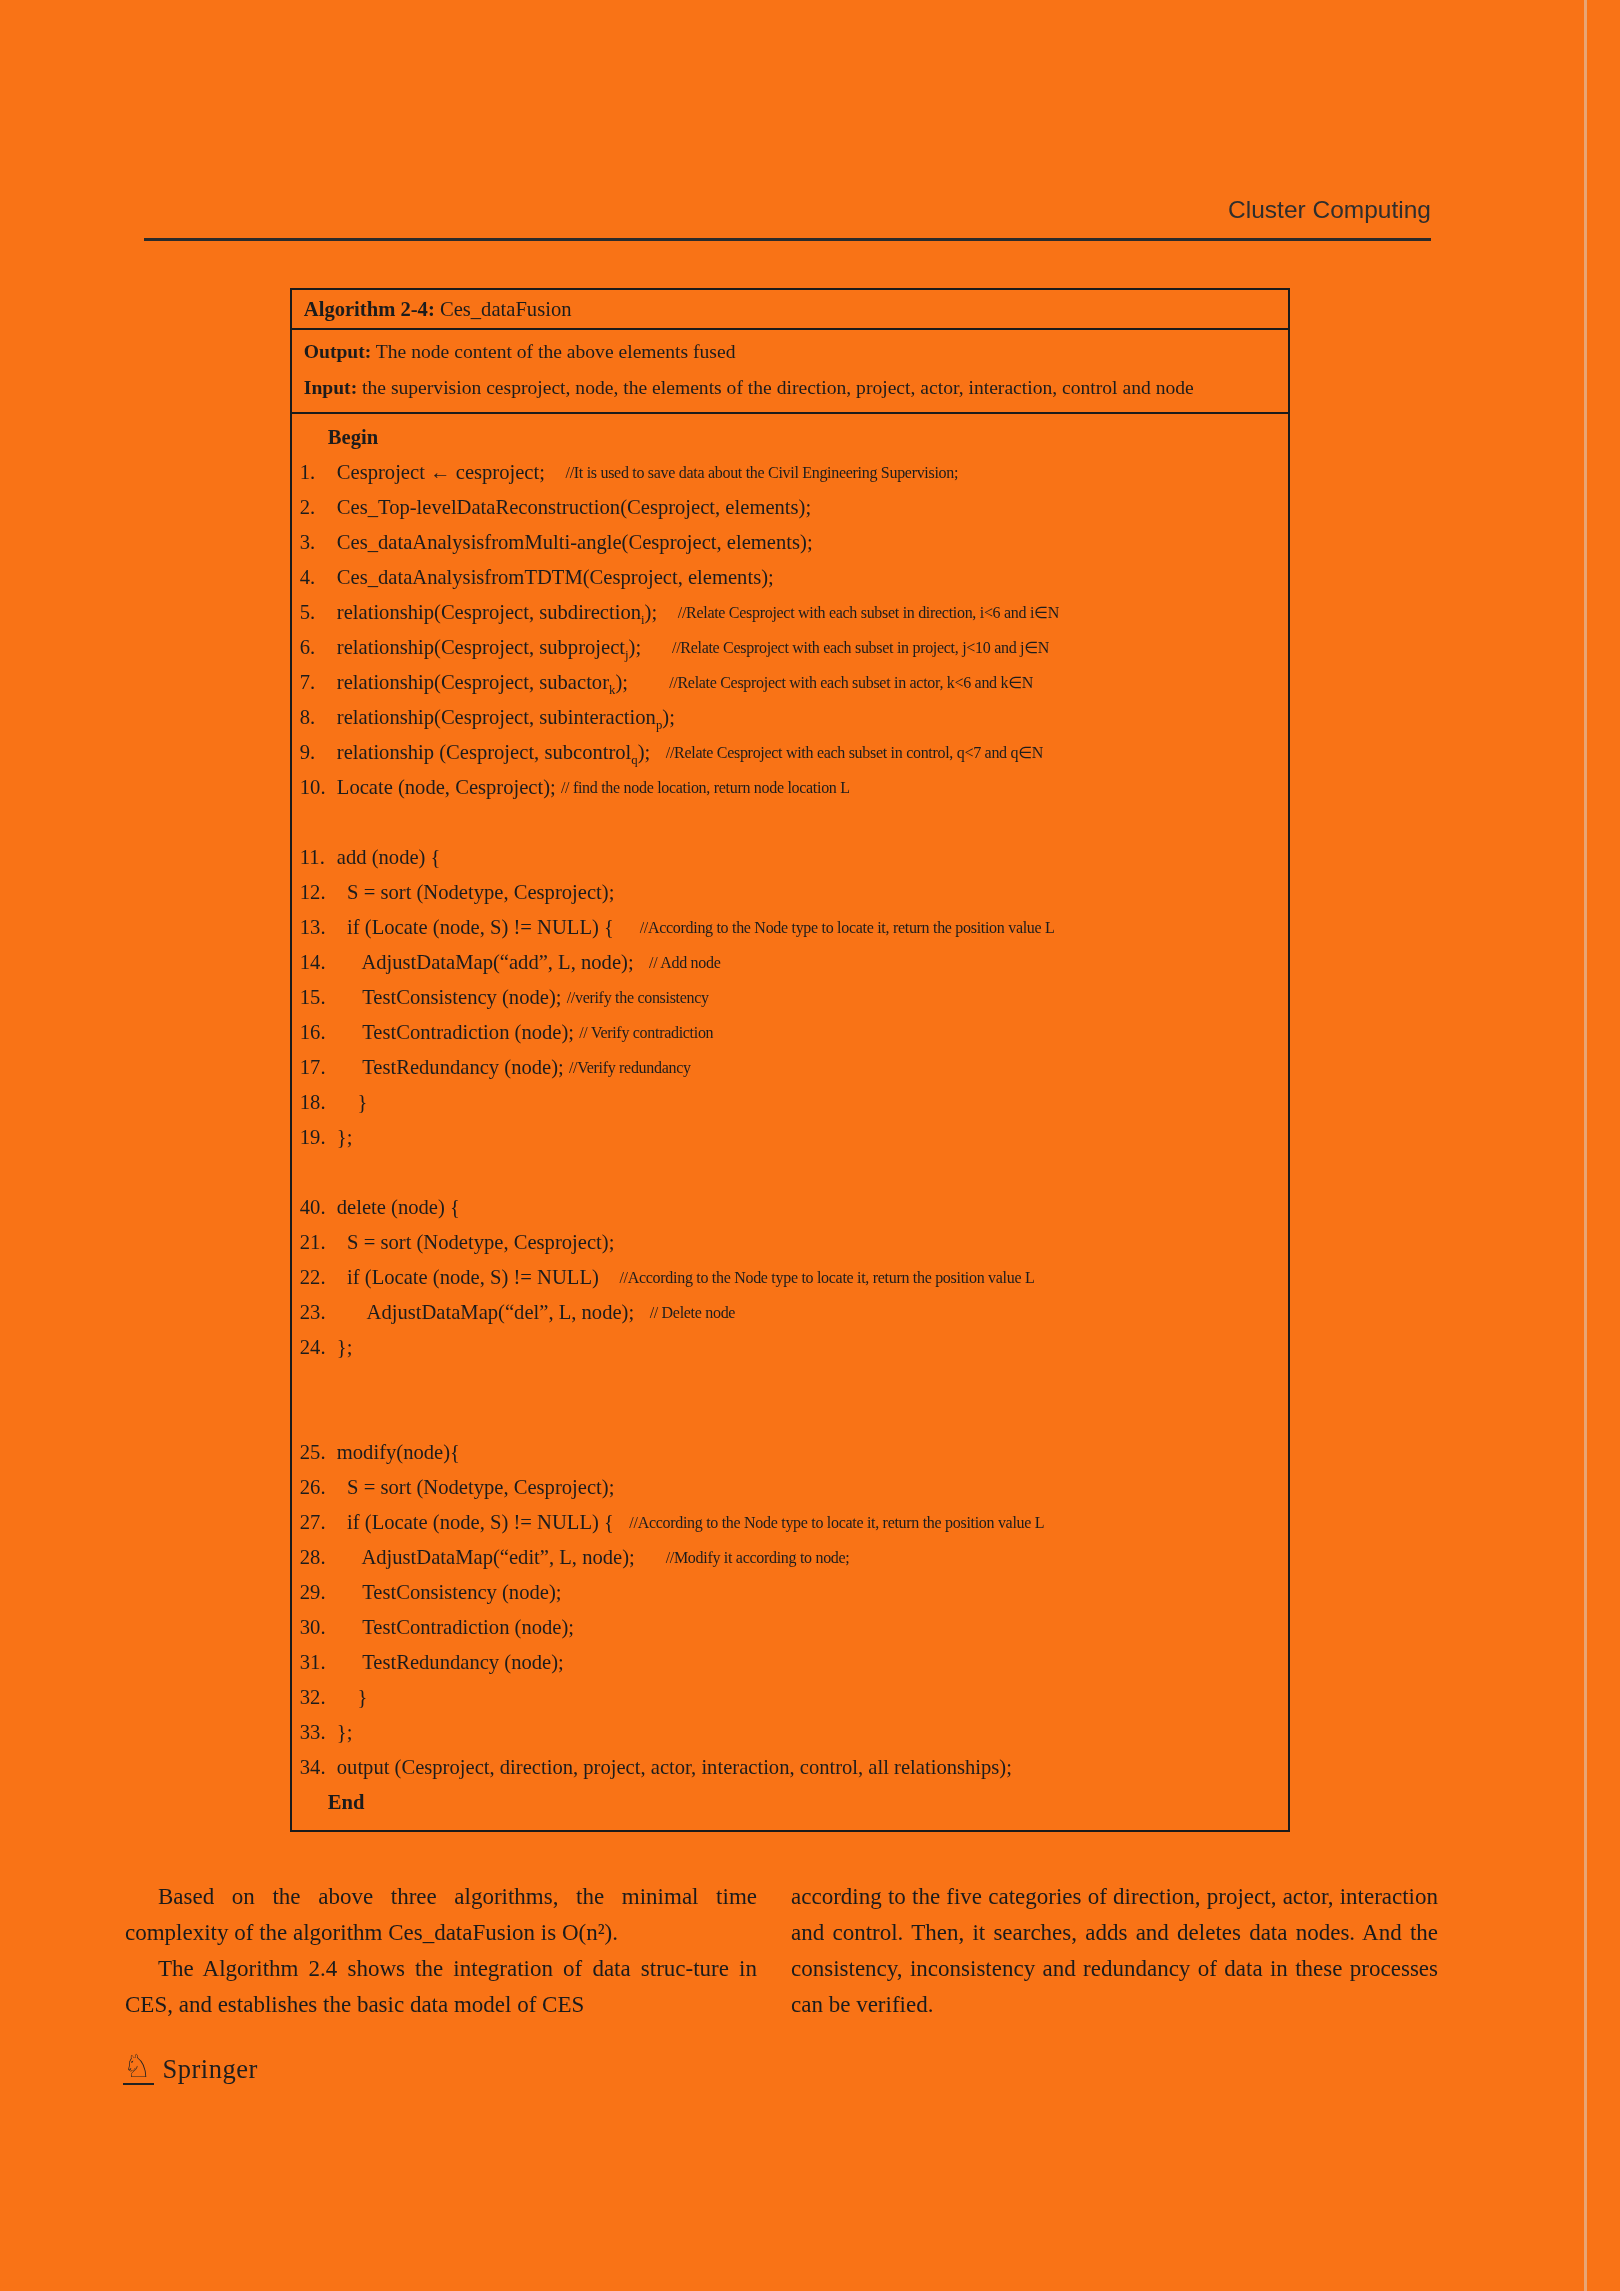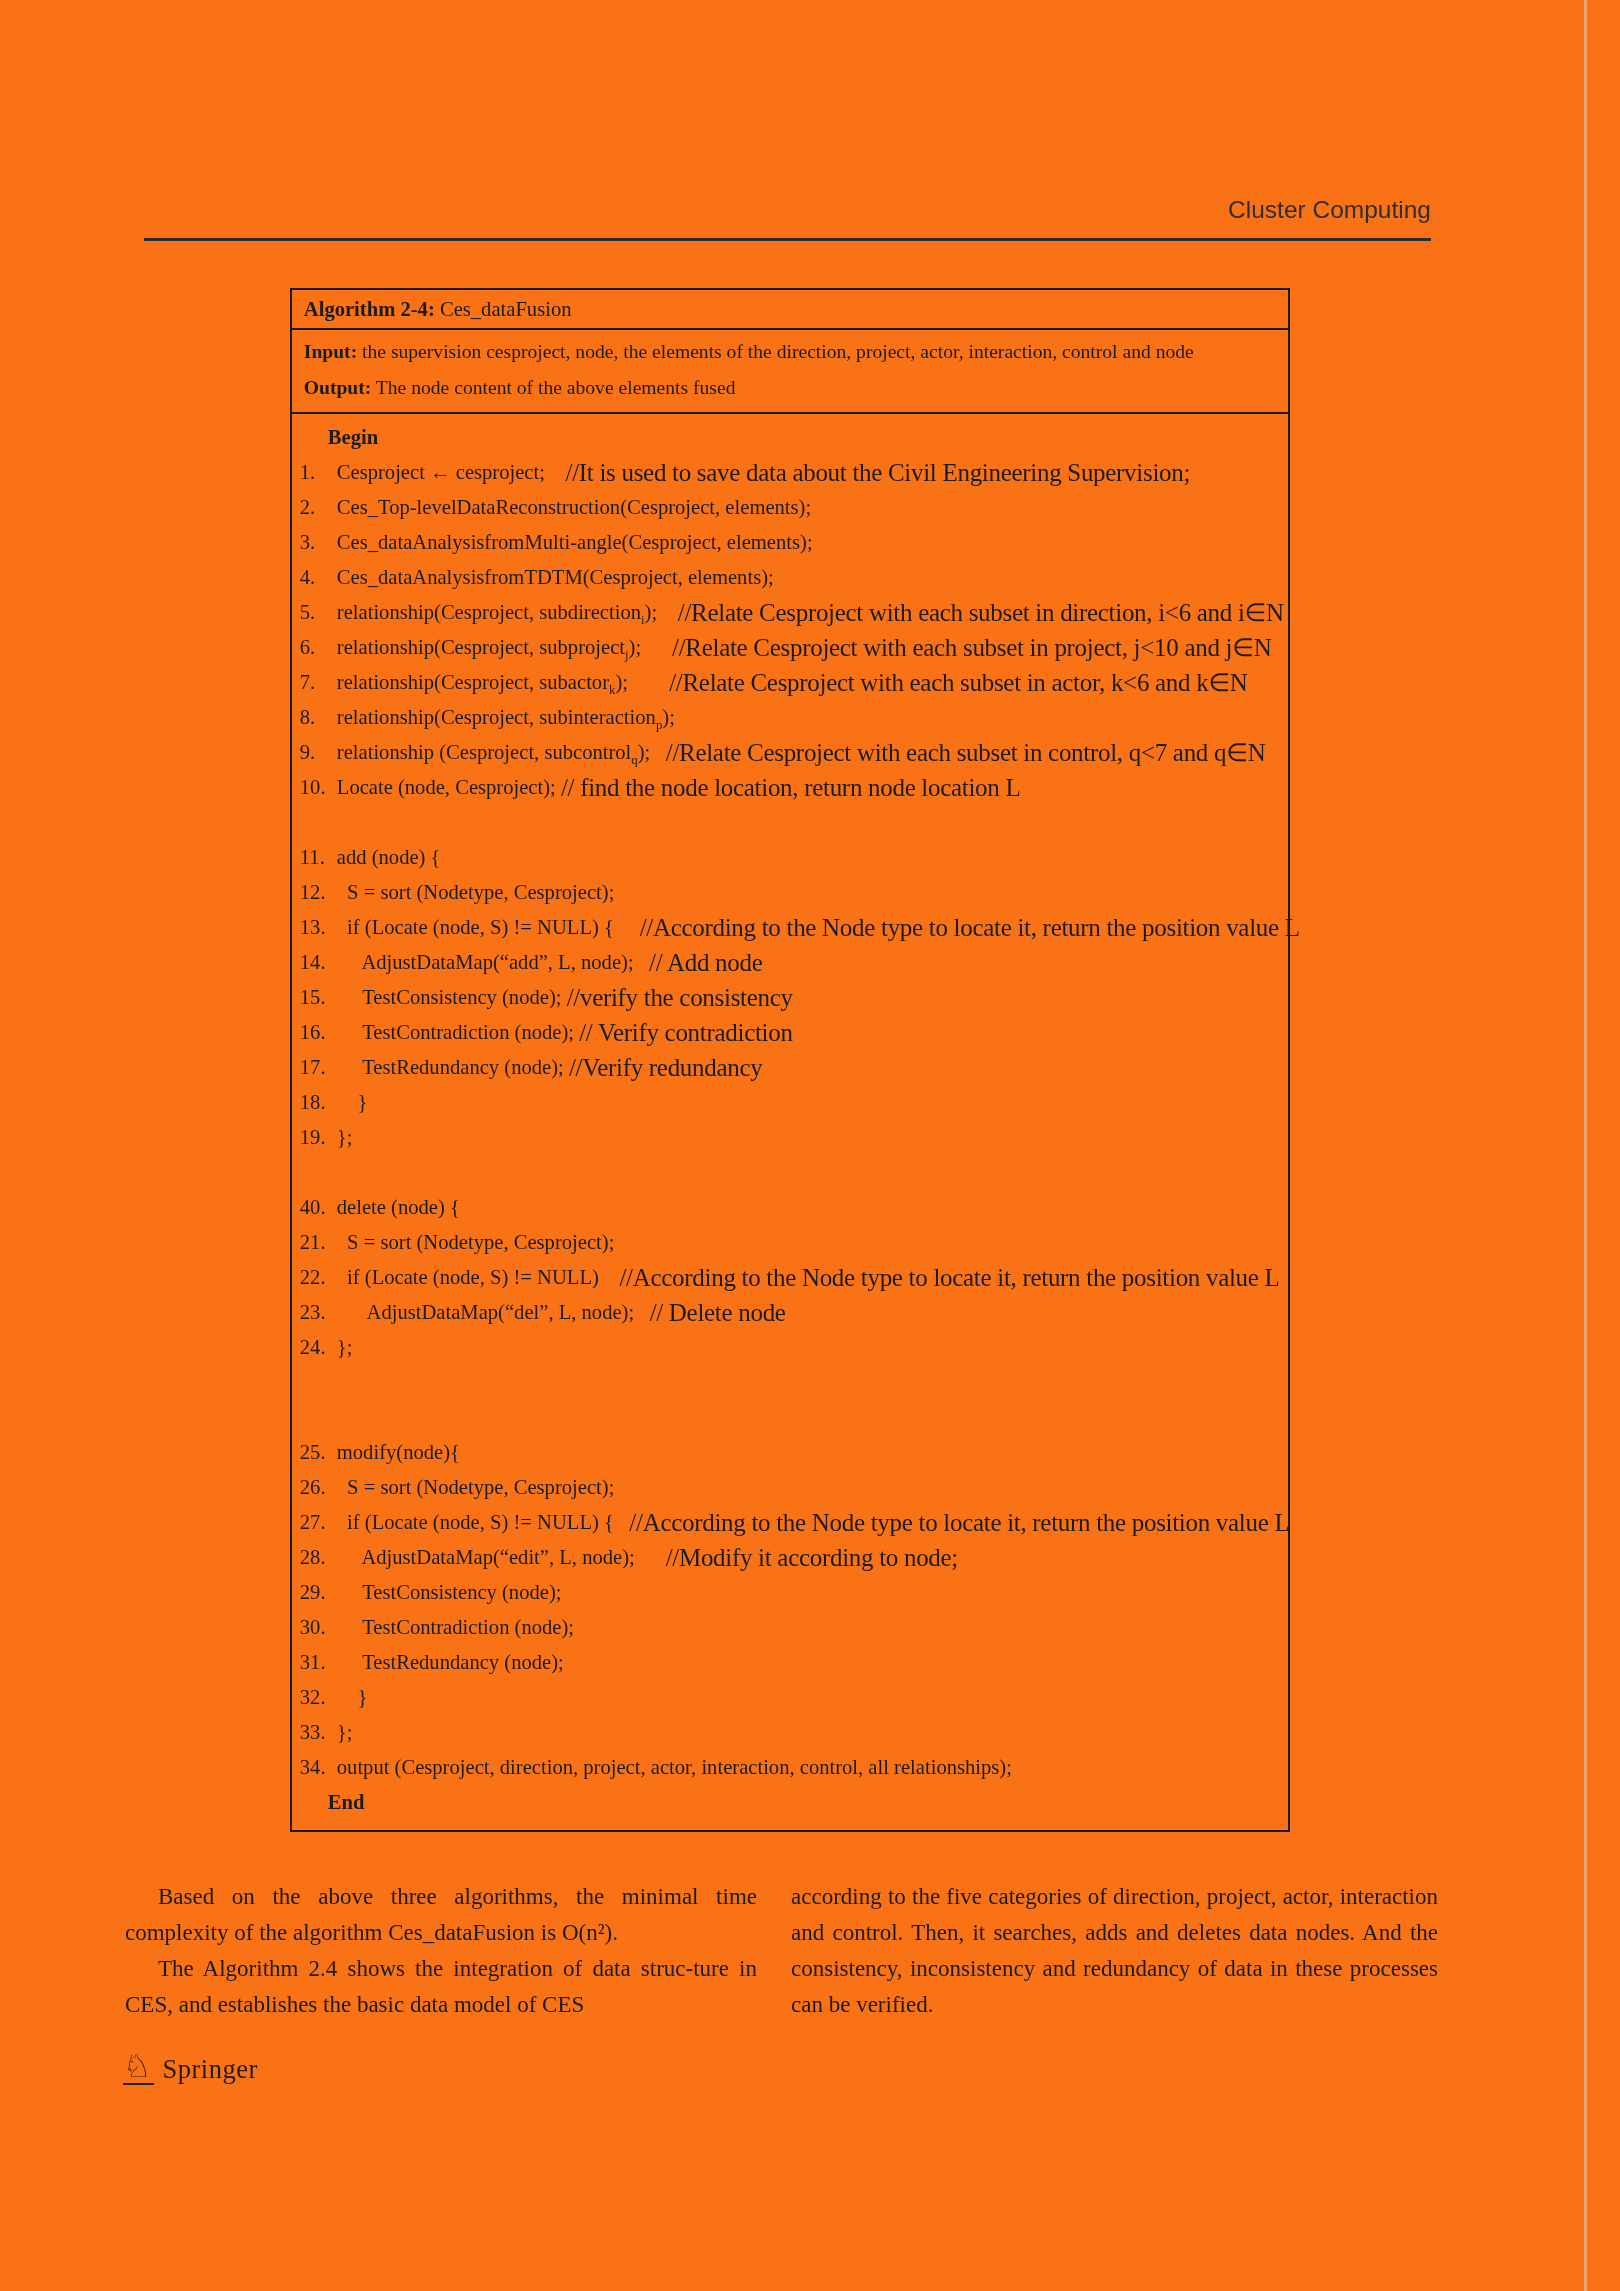--- a/index.html
+++ b/index.html
@@ -17,21 +17,21 @@
   .algo-title{padding:5.9px 11.8px 4.9px;border-bottom:2px solid #1b1b1b;
         font-size:20.6px;line-height:27.4px;white-space:pre;}
   .algo-title b{font-weight:bold;}
   .algo-io{padding:3.9px 11.8px 5.9px;border-bottom:2px solid #1b1b1b;}
   .io-line{font-size:19.6px;line-height:36px;white-space:pre;}
   .io-line b{font-weight:bold;}
   .algo-body{padding:5.9px 9.8px 9.8px 7.8px;}
   .line{display:flex;line-height:35px;min-height:35px;font-size:20.6px;}
   .line .num{flex:0 0 37px;white-space:pre;}
   .line .code{white-space:pre;}
-  .line .cmt{white-space:pre;font-size:25px;letter-spacing:-0.3px;}
+  .line .cmt{white-space:pre;font-size:16px;letter-spacing:-0.3px;}
   .line.bold{font-weight:bold;margin-left:28px;}
   sub{font-size:0.62em;line-height:0;}
   
   .col{position:absolute;top:1879px;font-size:23px;line-height:36px;
         text-align:justify;color:#1b1b1b;}
   .col-left{left:125px;width:632px;}
   .col-right{left:791px;width:647px;}
   .col p{margin:0;text-indent:33px;}
   .col-right p{text-indent:0;}
   
@@ -45,22 +45,22 @@
 
 <div class="page">
   <div class="scan-streak"></div>
 
   <div class="journal">Cluster Computing</div>
   <div class="header-rule"></div>
 
   <div class="algo">
     <div class="algo-title"><b>Algorithm 2-4:</b><span> Ces_dataFusion</span></div>
     <div class="algo-io">
+      <div class="io-line"><b>Output:</b><span> The node content of the above elements fused</span></div>
       <div class="io-line"><b>Input:</b><span> the supervision cesproject, node, the elements of the direction, project, actor, interaction, control and node</span></div>
-      <div class="io-line"><b>Output:</b><span> The node content of the above elements fused</span></div>
     </div>
     <div class="algo-body">
       <div class="line bold">
           <span>Begin</span>
         </div>
       <div>
 
           <div class="line">
             <span class="num">1.</span>
             <span class="code">Cesproject ← cesproject;    </span>

